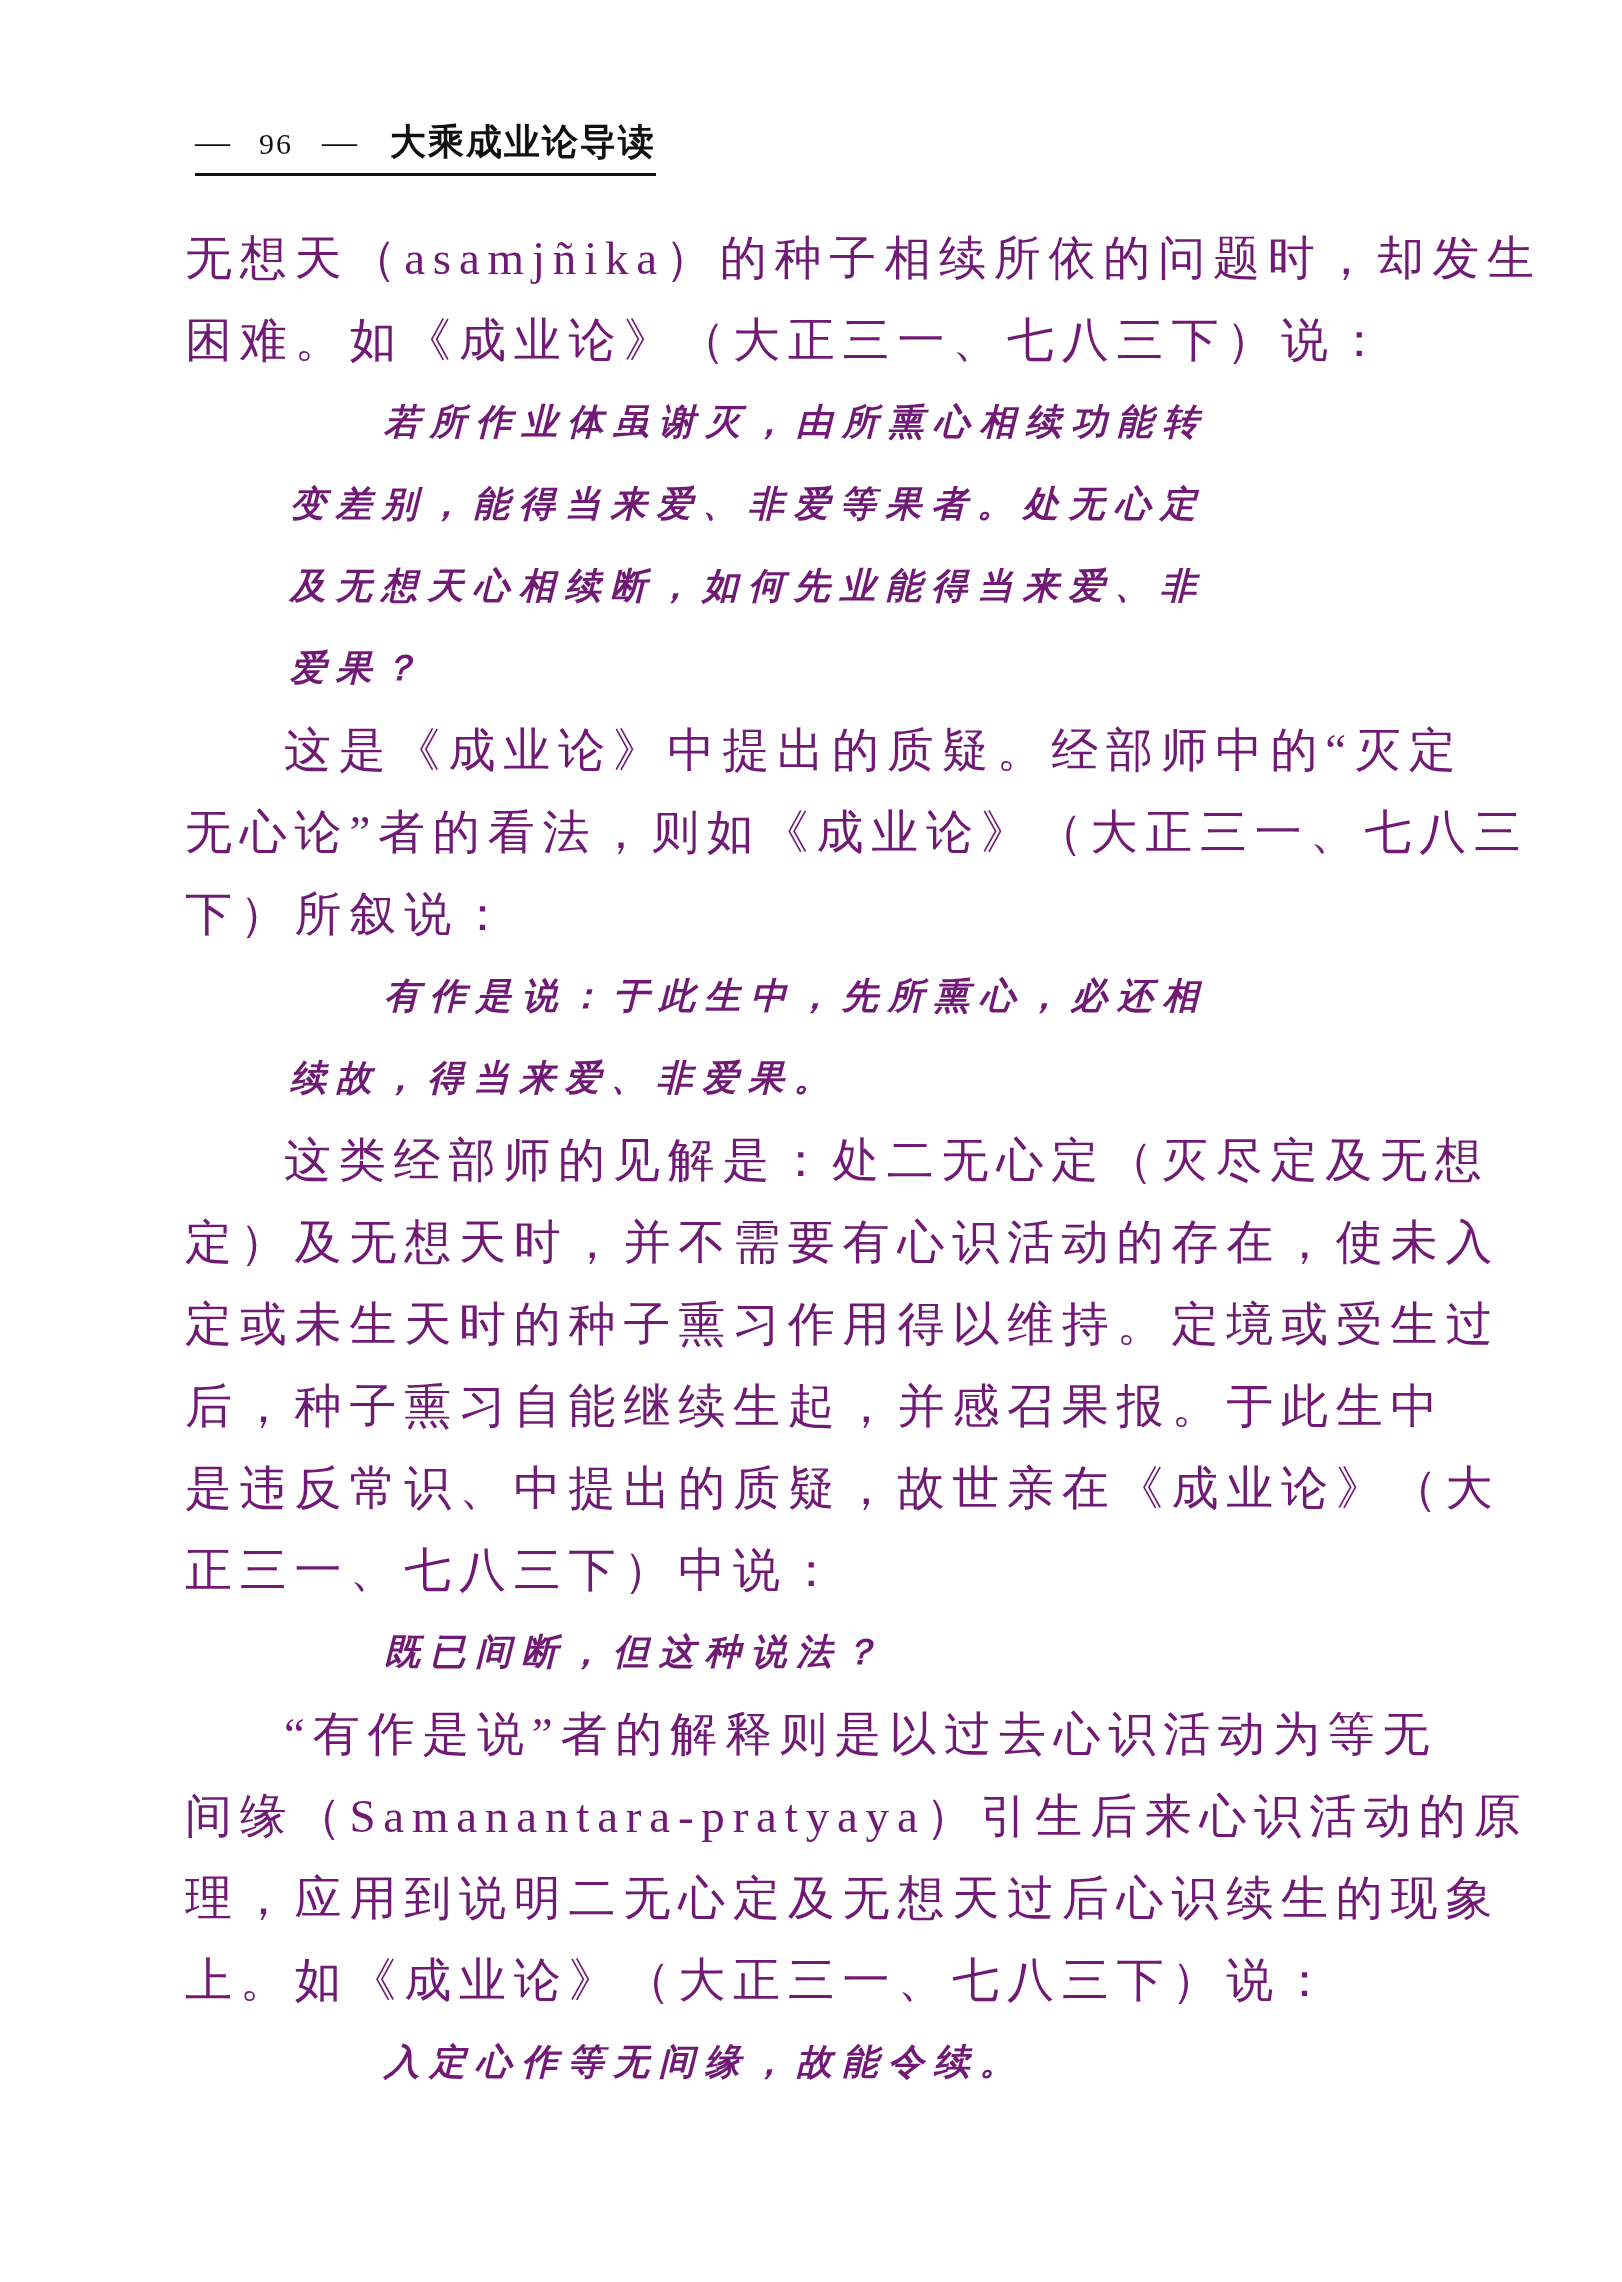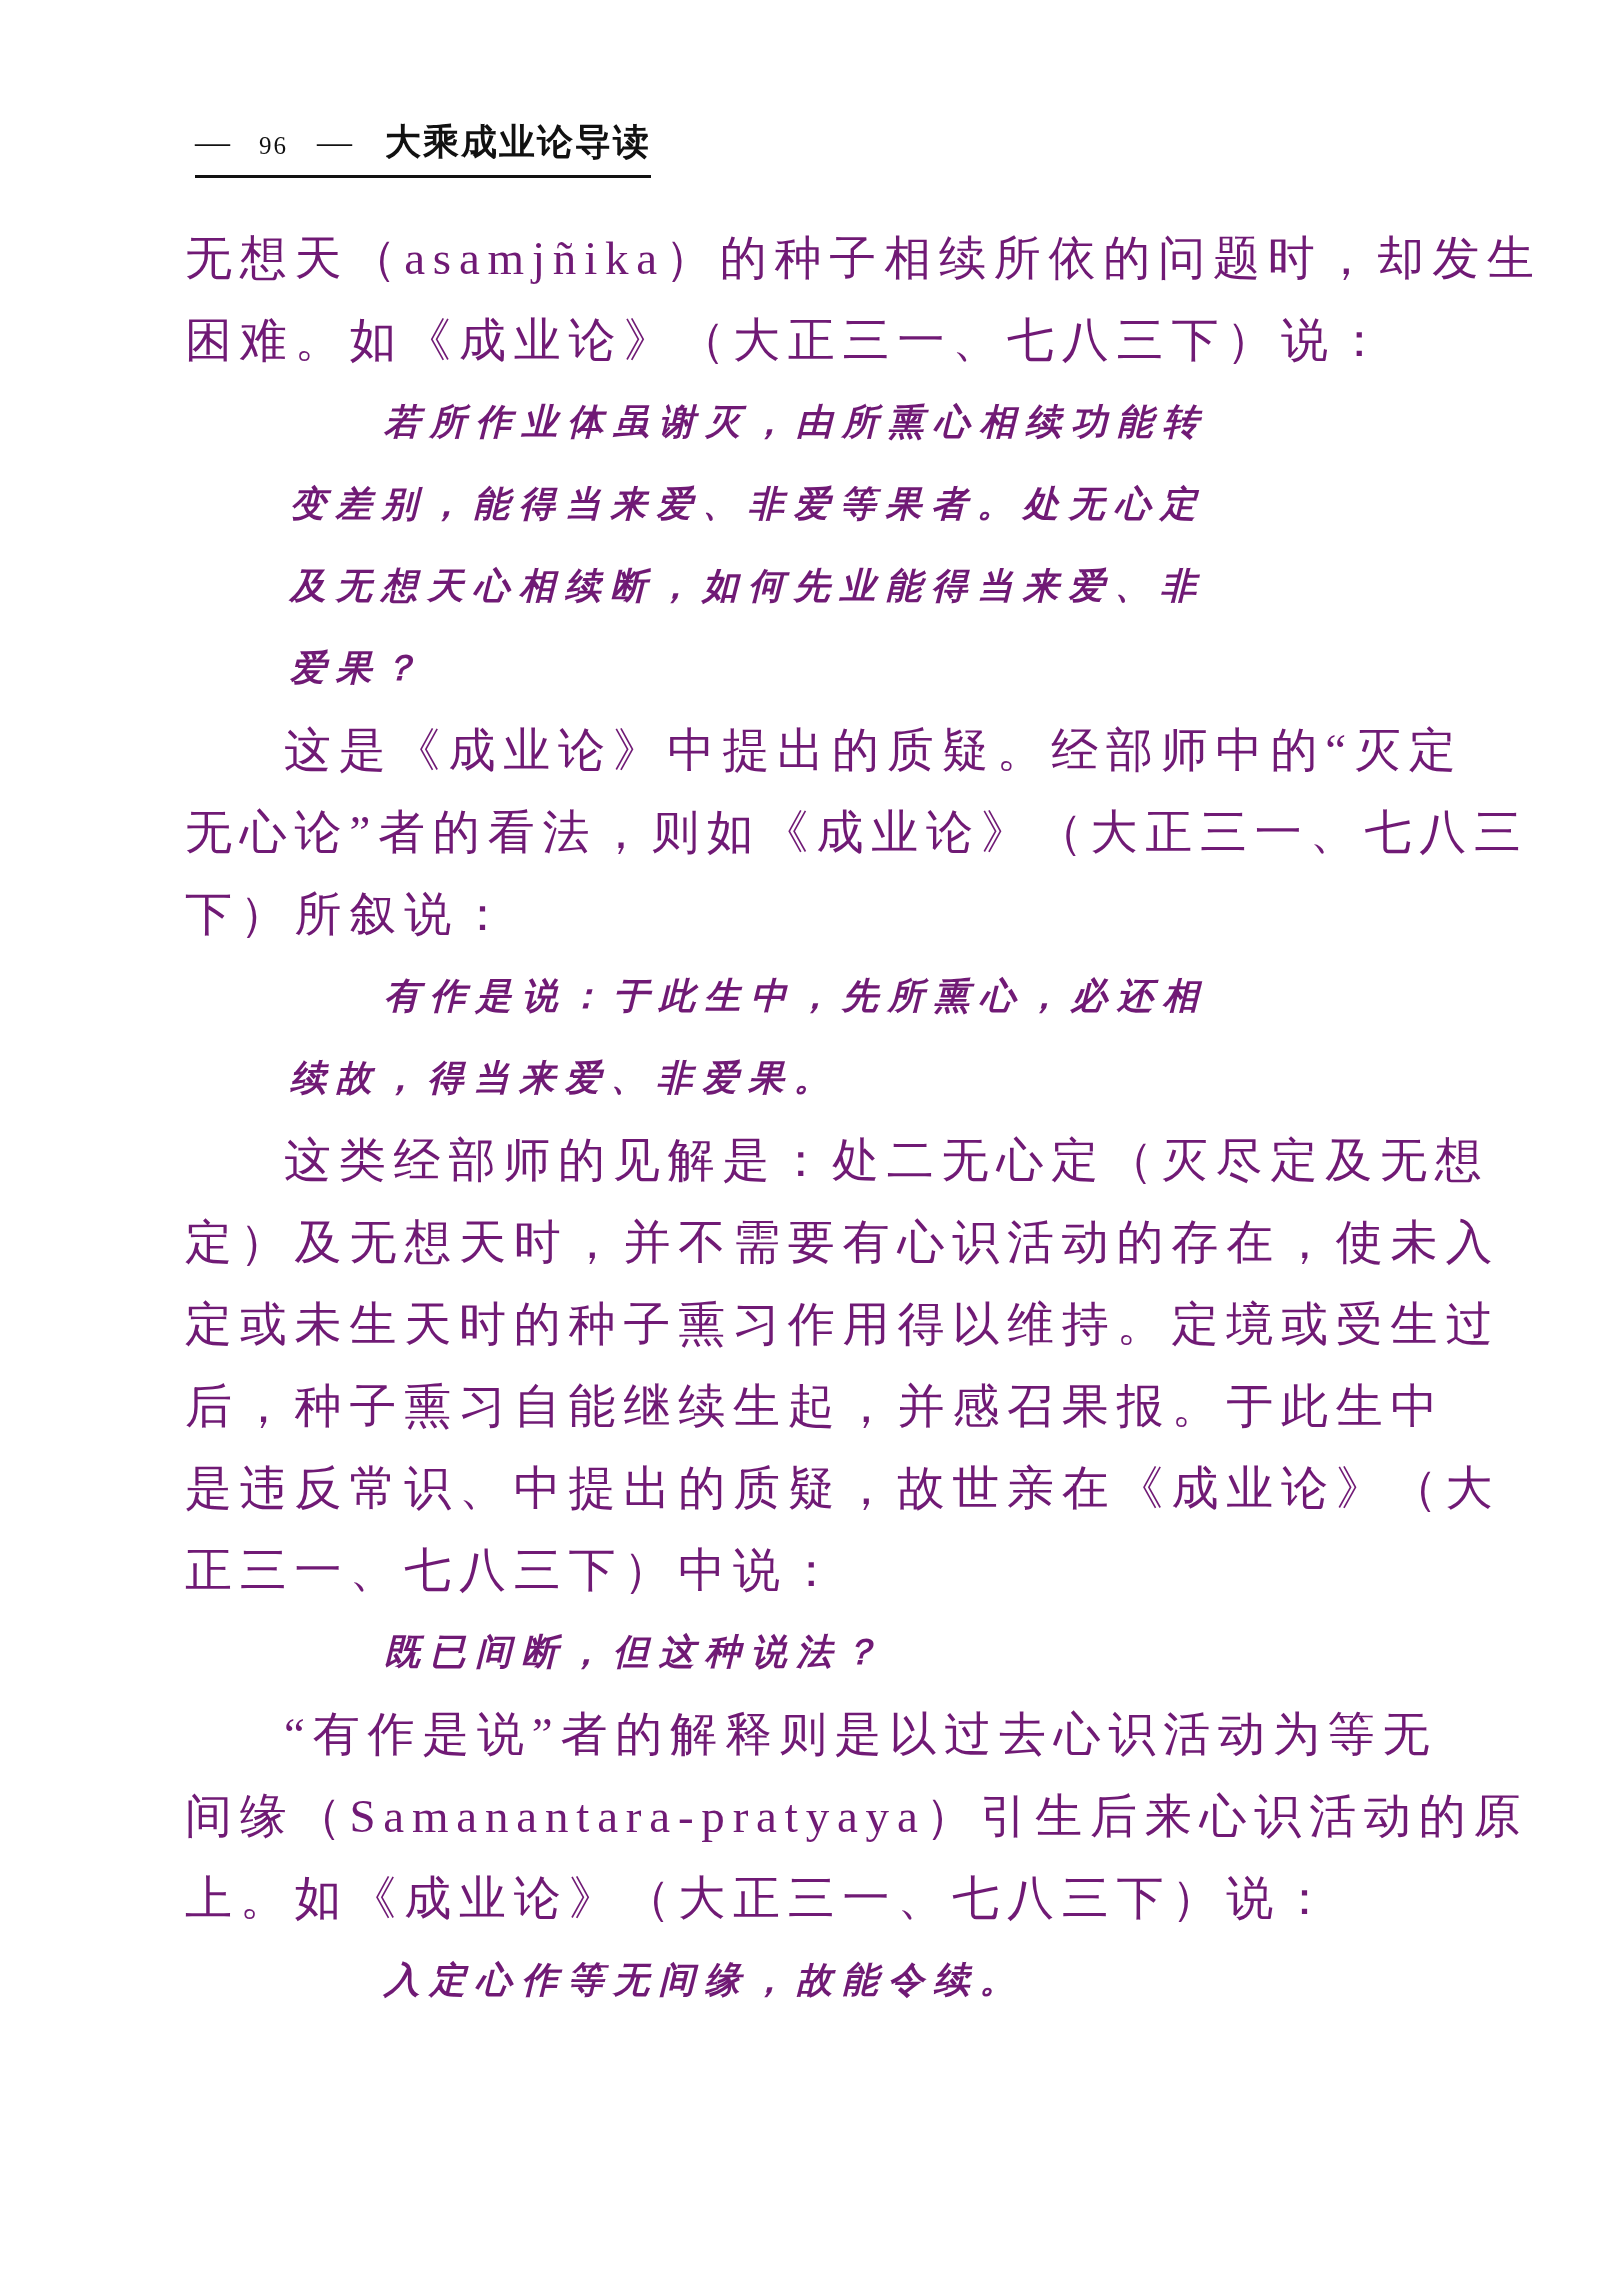--- a/index.html
+++ b/index.html
@@ -24,21 +24,21 @@
     align-items: baseline;
     padding-bottom: 7.8px;
     border-bottom: 3.9px solid #111111;
     white-space: nowrap;
   }
   .header .dash {
     font-size: 35px;
     line-height: 43px;
   }
   .header .pagenum {
-    font-size: 25px;
+    font-size: 30px;
     line-height: 43px;
     margin: 0 29px;
     letter-spacing: 2px;
   }
   .header .dash2 {
     font-size: 35px;
     line-height: 43px;
     margin-right: 33px;
   }
   .header .booktitle {
@@ -107,19 +107,20 @@
     <div class="line">定）及无想天时，并不需要有心识活动的存在，使未入</div>
     <div class="line">定或未生天时的种子熏习作用得以维持。定境或受生过</div>
     <div class="line">后，种子熏习自能继续生起，并感召果报。于此生中</div>
     <div class="line">是违反常识、中提出的质疑，故世亲在《成业论》（大</div>
     <div class="line">正三一、七八三下）中说：</div>
 
     <div class="line q q-first">既已间断，但这种说法？</div>
 
     <div class="line indent">“有作是说”者的解释则是以过去心识活动为等无</div>
     <div class="line">间缘（Samanantara-pratyaya）引生后来心识活动的原</div>
+    <div class="line">理，应用到说明二无心定及无想天过后心识续生的现象</div>
     <div class="line">上。如《成业论》（大正三一、七八三下）说：</div>
 
     <div class="line q q-first">入定心作等无间缘，故能令续。</div>
   </div>
 
 </div>
 
 
 </body></html>

